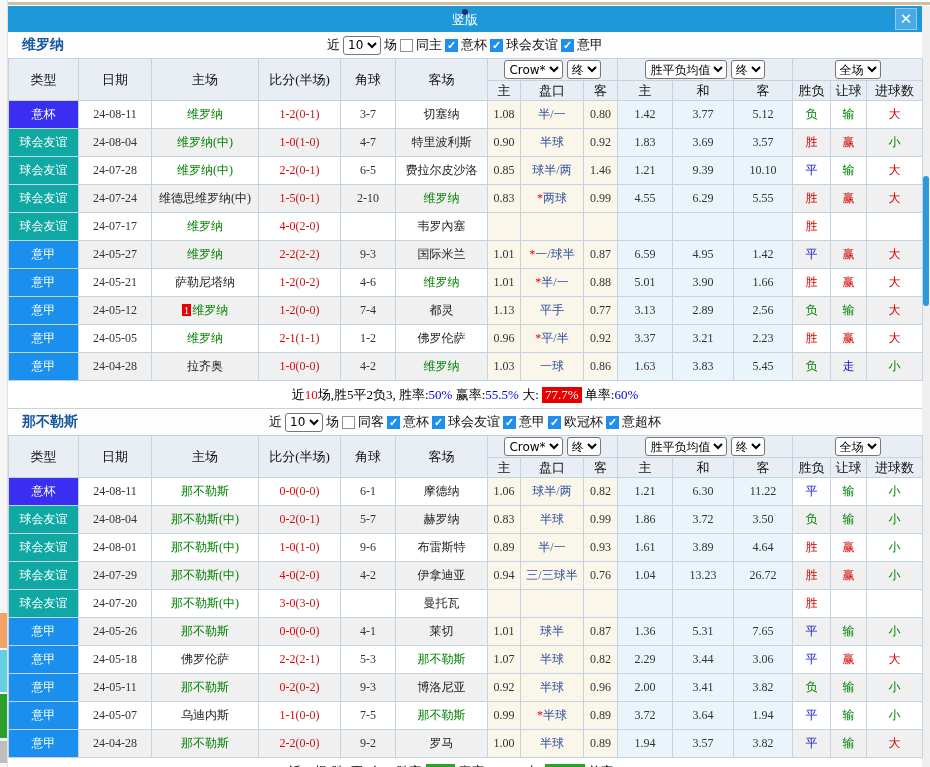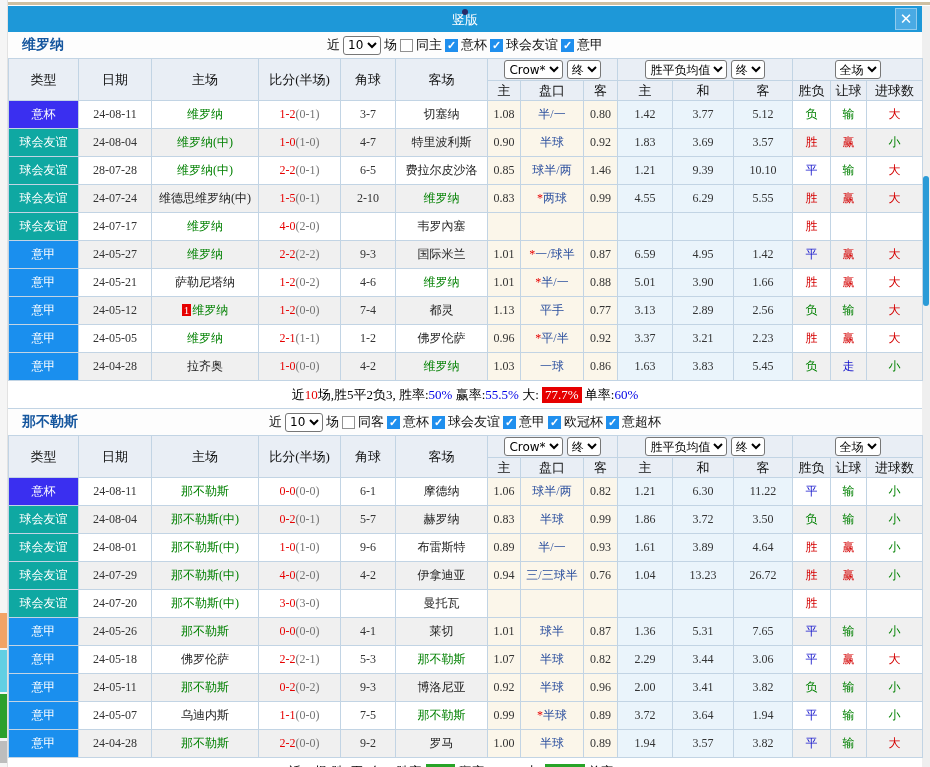--- a/index.html
+++ b/index.html
@@ -48,21 +48,21 @@
   .stats thead th { background:#e9eef5; font-weight:normal; font-size:13px; color:#111; }
   .stats thead .sel-cell { padding:1px 0; }
   .h1 { height:22px; } .h2 { height:20px; }
   .stats td { height:28px; font-size:12px; color:#333; background:#fff; }
   tr.even td { background:#f0f0f0; }
   td.type-cell { color:#fff; }
   td.odds-cell { background:#fbf6ea !important; }
   td.avg-cell  { background:#eaf4fb !important; }
   .name-green { color:#008000; } .name-dark { color:#222; }
   .rank-badge { background:#e60000; color:#fff; font-size:11px; padding:0 2px; margin-right:1px; }
-  .score-ft { color:#e60000; } .score-ht { color:#737373; }
+  .score-ft { color:#e60000; } .score-ht { color:#b91c1c; }
   .handicap-text { color:#2b4f9e; } .star { color:#e60000; }
   .avg-mid { color:#3a6ea5; }
 
   .summary-row { height:28px; display:flex; align-items:center; justify-content:center; font-size:13px;
                  border-bottom:1px solid #c2d4e4; background:#fff; }
   .summary-row span { white-space:pre; }
   .hl { padding:0 3px; }
 </style>
 </head>
 <body>
@@ -181,21 +181,21 @@
               <td class="odds-cell">0.92</td>
               <td class="avg-cell">1.83</td>
               <td class="avg-cell avg-mid">3.69</td>
               <td class="avg-cell">3.57</td>
               <td style="color: rgb(212, 0, 0);">胜</td>
               <td style="color: rgb(212, 0, 0);">赢</td>
               <td style="color: rgb(0, 128, 0);">小</td>
             </tr>
             <tr class="odd">
               <td class="type-cell" style="background: rgb(15, 168, 162);">球会友谊</td>
-              <td>28-07-28</td>
+              <td>24-07-28</td>
               <td><span class="name-green">维罗纳(中)</span></td>
               <td><span class="score-ft">2-2</span><span class="score-ht">(0-1)</span></td>
               <td>6-5</td>
               <td><span class="name-dark">费拉尔皮沙洛</span></td>
               <td class="odds-cell">0.85</td>
               <td class="odds-cell"><span class="handicap-text">球半/两</span></td>
               <td class="odds-cell">1.46</td>
               <td class="avg-cell">1.21</td>
               <td class="avg-cell avg-mid">9.39</td>
               <td class="avg-cell">10.10</td>

